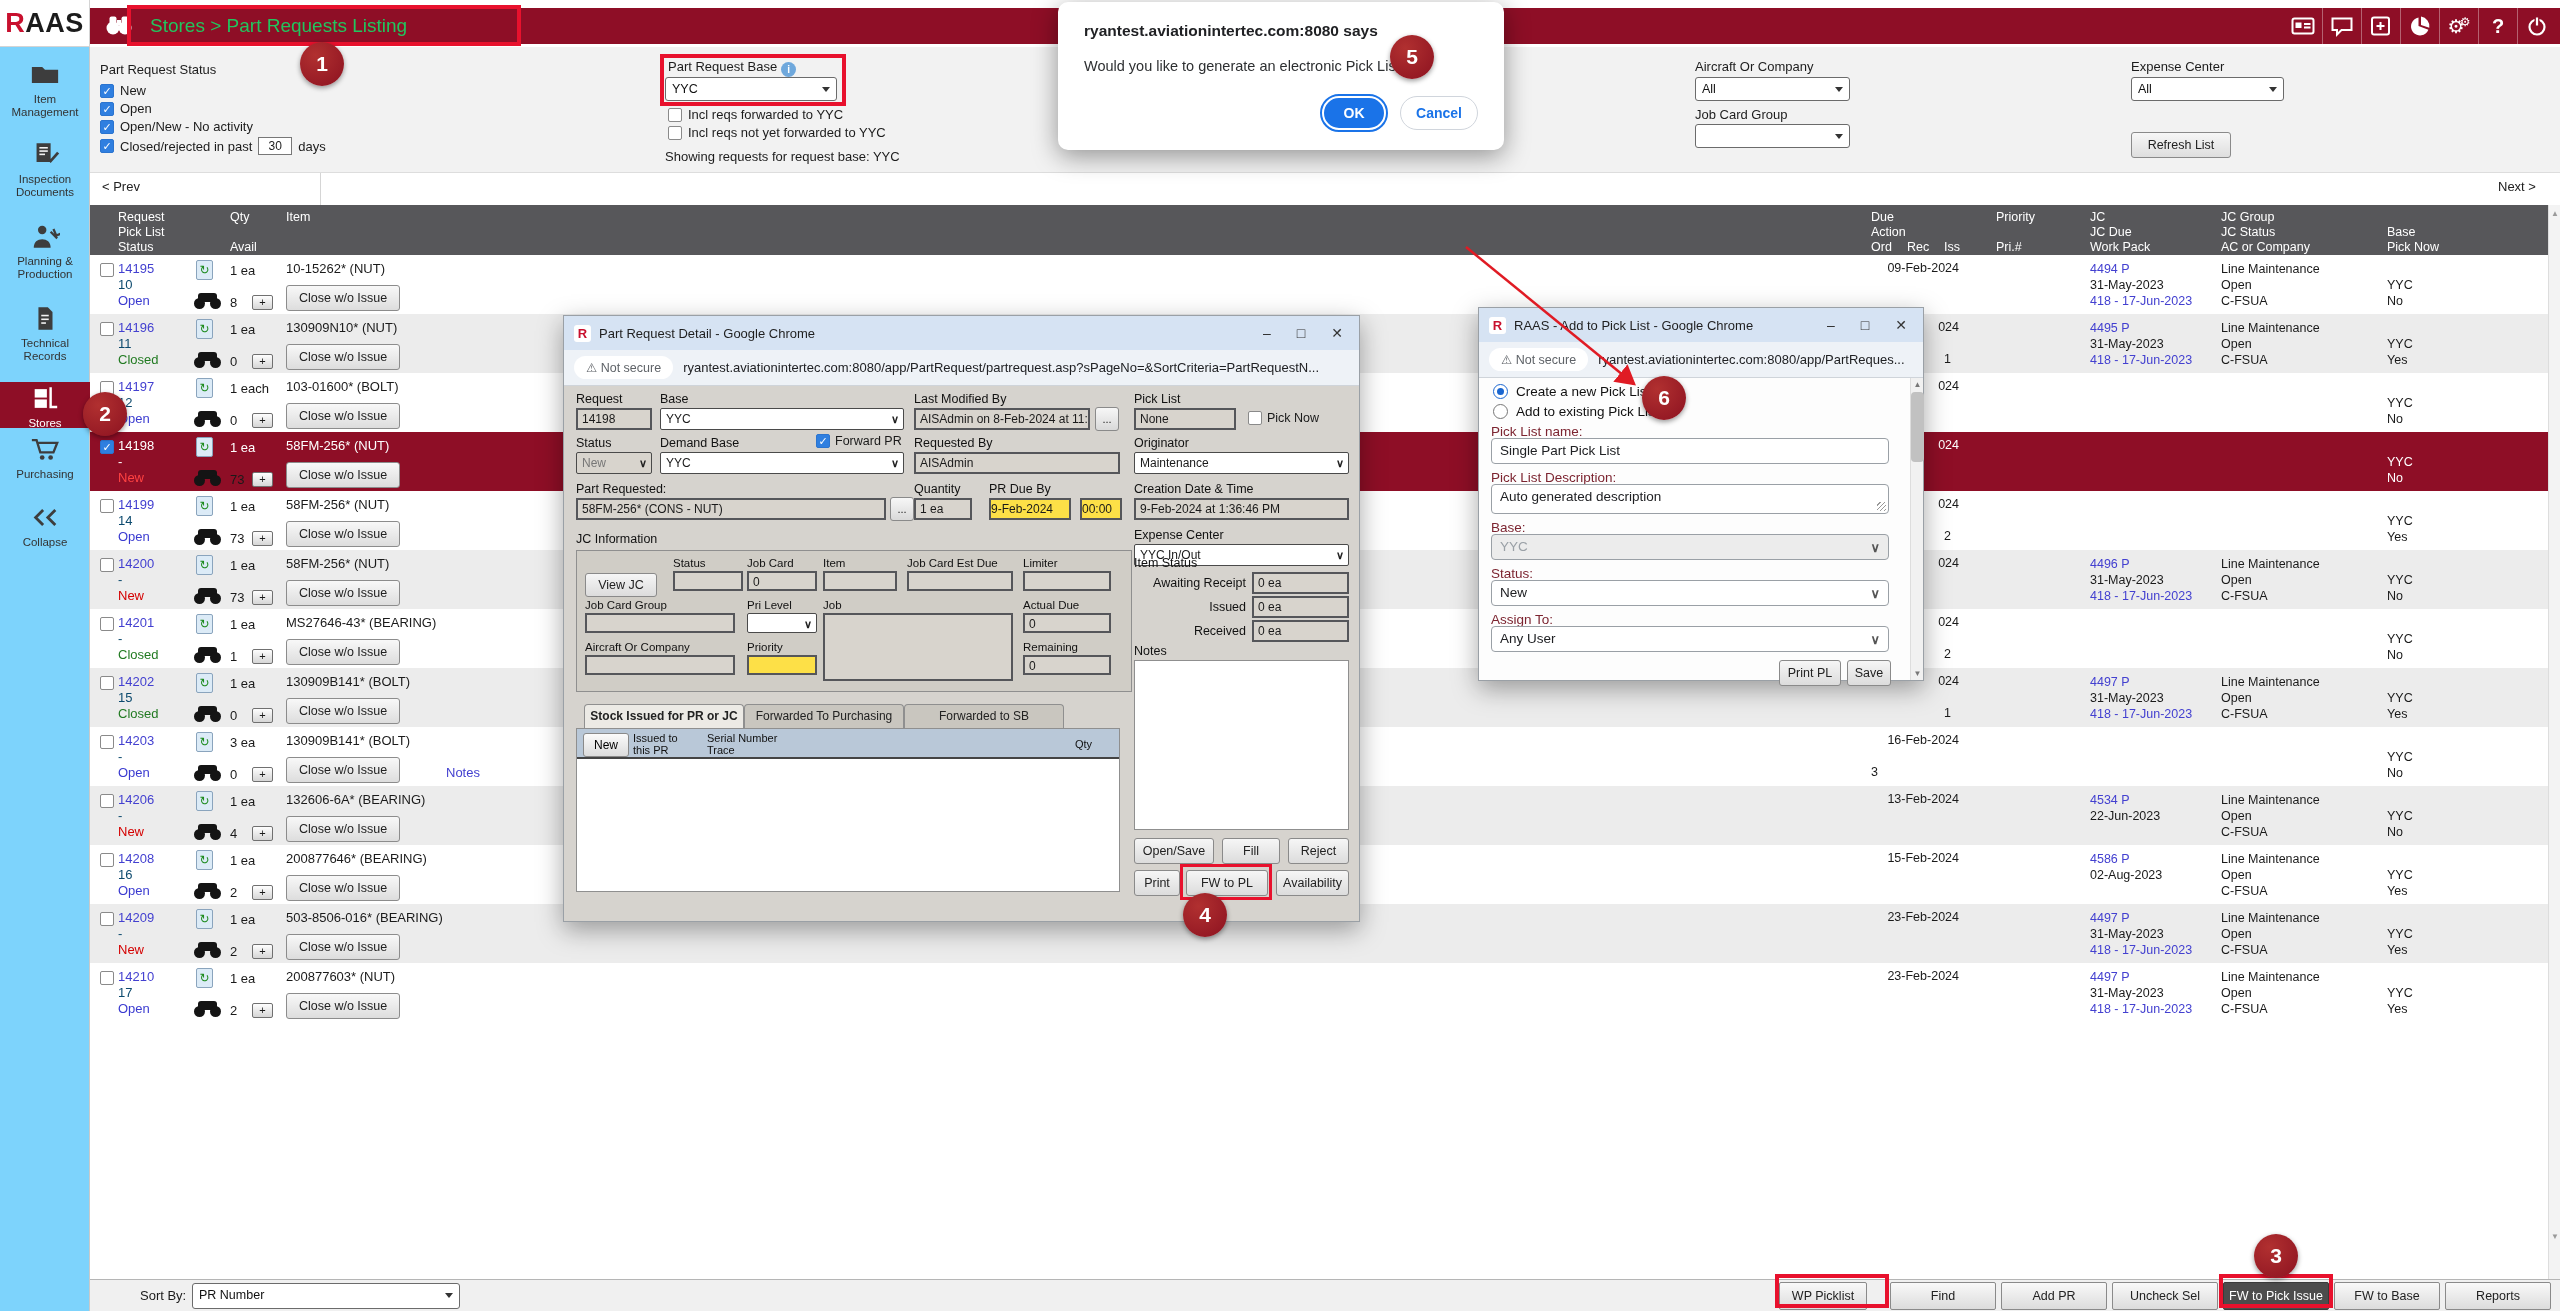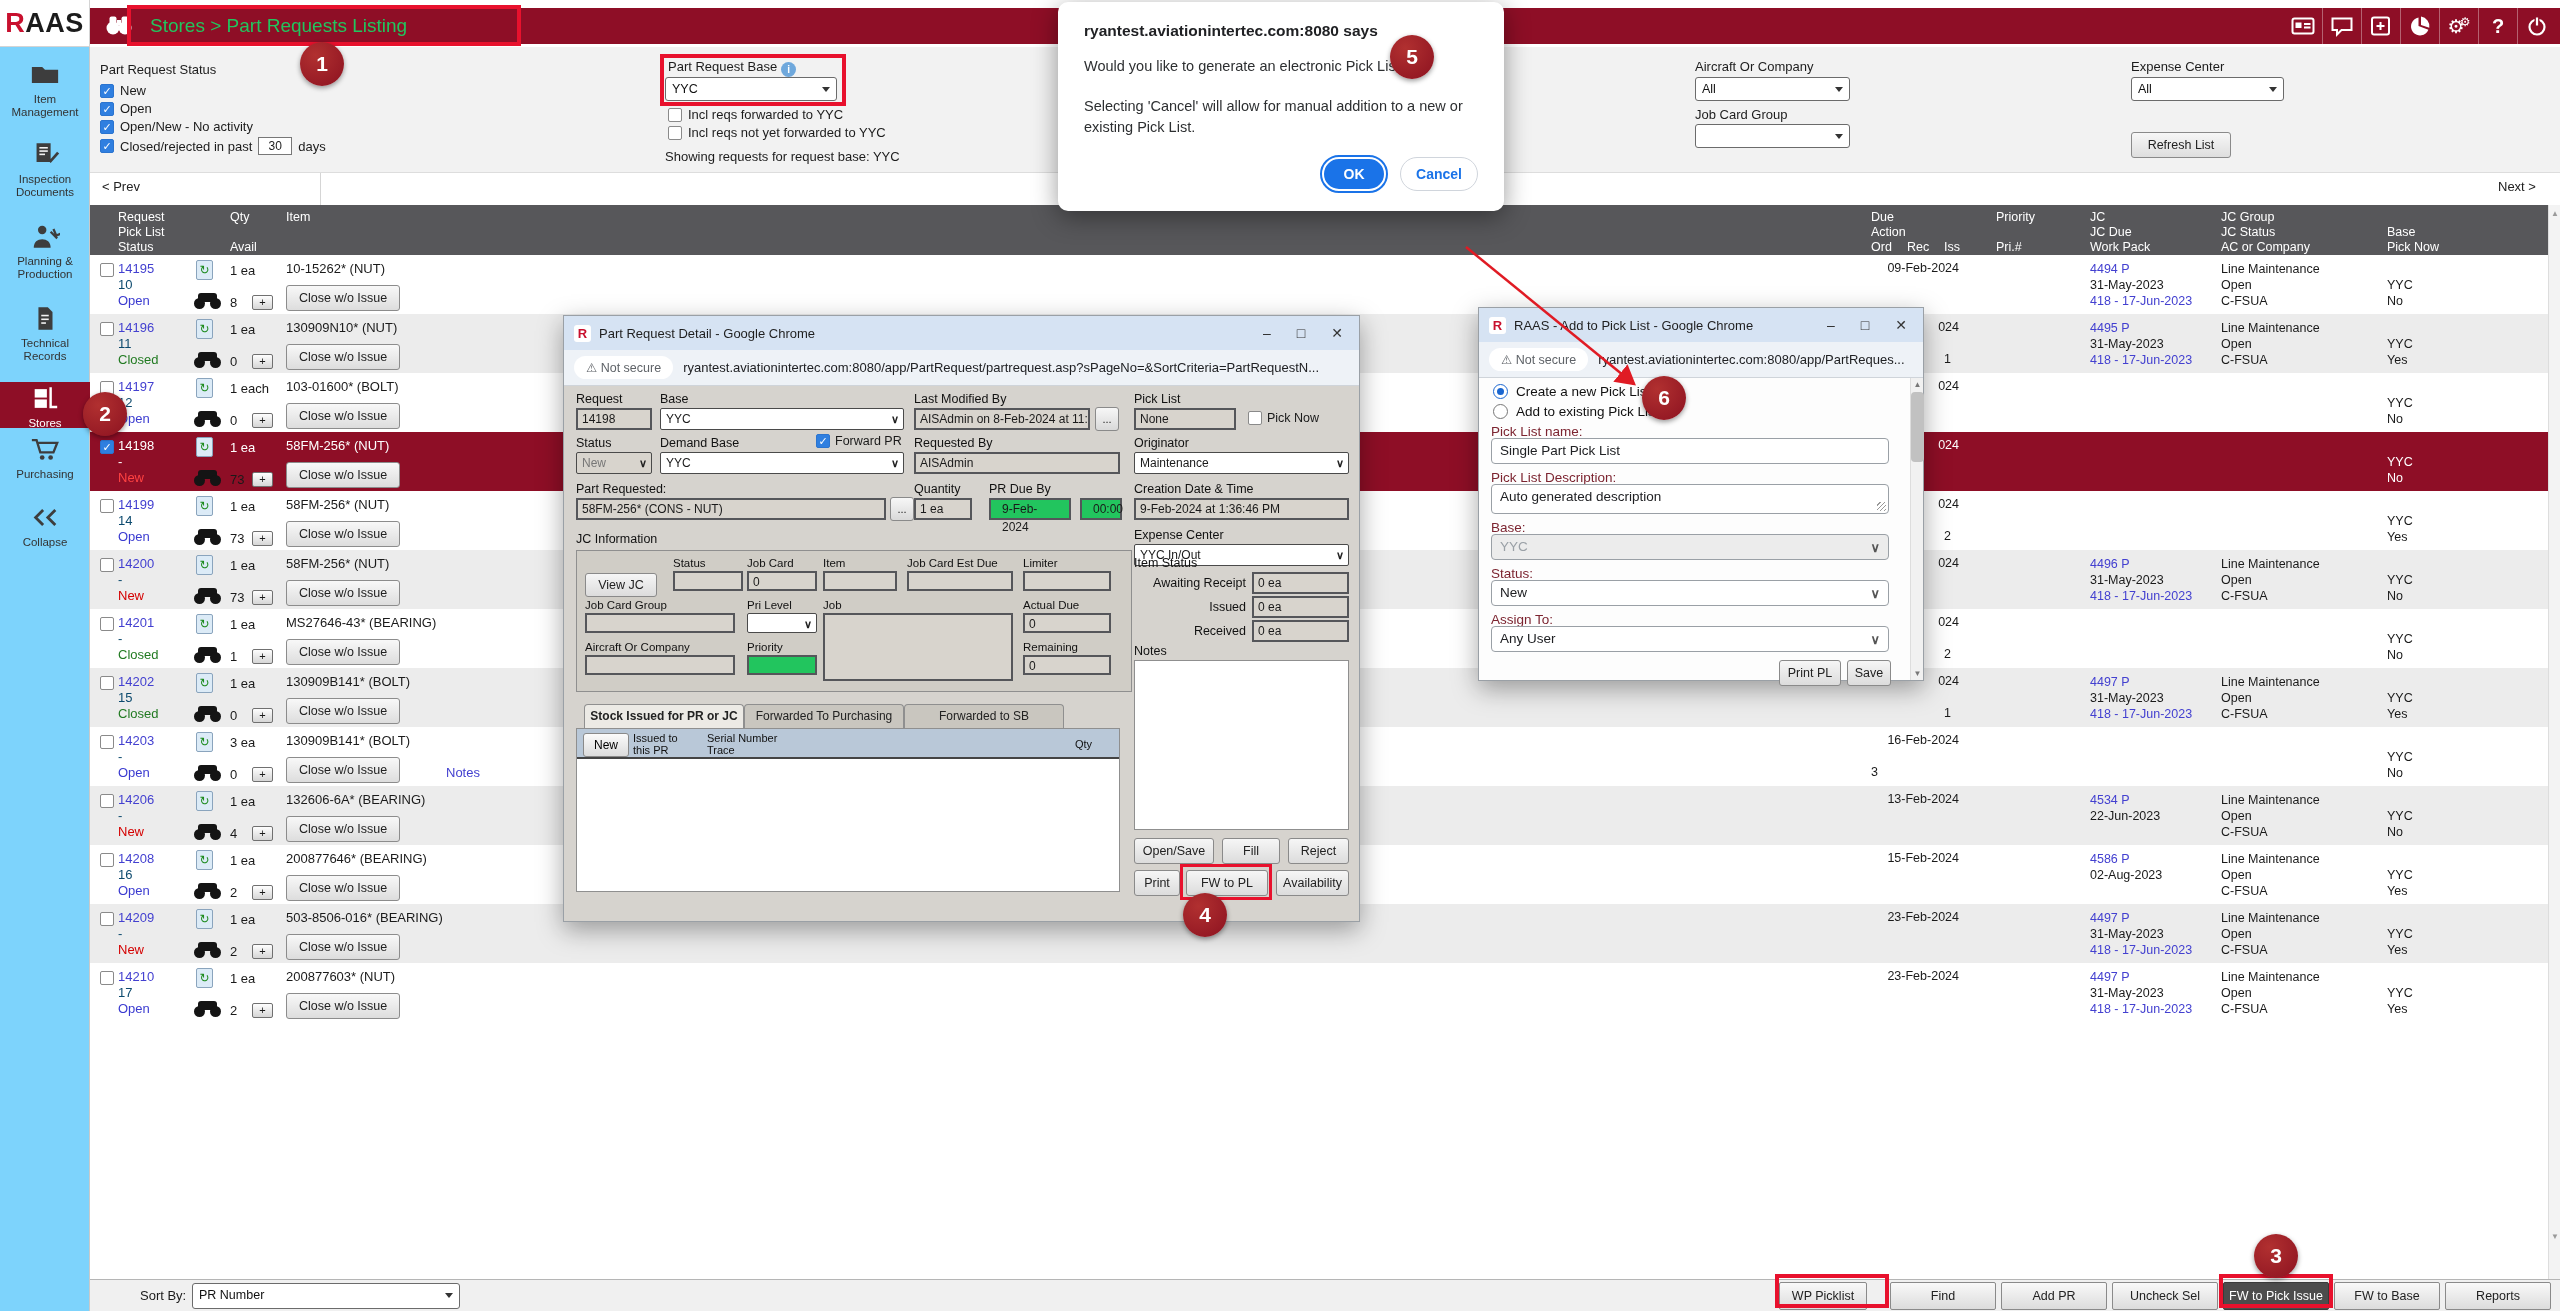--- a/index.html
+++ b/index.html
@@ -102,21 +102,21 @@
   .wctl{display:flex;gap:26px;font-size:14px;color:#333;padding-right:6px}
   .wctl span{cursor:pointer}
   .waddr{position:absolute;left:0;top:34px;right:0;height:36px;background:#eef2f7;border-bottom:1px solid #cfd4da;display:flex;align-items:center;gap:10px;padding:0 10px}
   .nspill{background:#fff;border-radius:14px;padding:4px 12px;font-size:12.5px;color:#5f6368;white-space:nowrap}
   .urltxt{font-size:13px;color:#202124;white-space:nowrap;overflow:hidden}
   .wbody{position:absolute;left:0;top:70px;right:0;bottom:0}
 
   
   .dlbl{position:absolute;font-size:12.5px;color:#111;white-space:nowrap}
   .ro{position:absolute;height:22px;background:#d8d4cd;border:2px solid #55565a;font-size:12px;line-height:18px;padding:0 4px;white-space:nowrap;overflow:hidden}
-  .wht{position:absolute;height:22px;background:#22c55e;border:2px solid #55565a;font-size:12px;line-height:18px;padding:0 11px}
+  .wht{position:absolute;height:22px;background:#fde047;border:2px solid #55565a;font-size:12px;line-height:18px;padding:0 0}
   .dsel{position:absolute;height:22px;background:#fff;border:1px solid #4a4a4a;border-radius:2px;font-size:12px;line-height:20px;padding:0 18px 0 5px;cursor:pointer}
   .dsel::after{content:"∨";position:absolute;right:4px;top:0;font-size:11px;font-weight:bold;color:#222}
   .dsel.dis{background:#d8d4cd;color:#777}
   .dotbtn{position:absolute;width:24px;height:24px;background:linear-gradient(#f7f7f7,#d9d9d9);border:1px solid #8a8a8a;border-radius:3px;font-size:11px;text-align:center;line-height:22px;cursor:pointer}
   .jcbox{position:absolute;left:12px;top:164px;width:556px;height:142px;background:#d0cdc6;border:1px solid #8f8f8f}
   .jcbox .dlbl{font-size:11.5px}
   .jcbox .ro,.jcbox .wht{height:20px}
   .dtab{position:absolute;top:318px;height:25px;background:#c9c6bf;border:1px solid #8f8f8f;border-bottom:none;
         border-radius:4px 4px 0 0;font-size:12px;line-height:23px;text-align:center;cursor:pointer;color:#222}
   .dtab.active{background:#eceae5;font-weight:bold}
@@ -843,21 +843,20 @@
     <div class="pscroll">
       <span style="top:2px">▲</span>
       <span style="bottom:2px">▼</span>
       <span class="pthumb"></span>
     </div>
   </div>
 
   <div class="dialog">
     <h3>ryantest.aviationintertec.com:8080 says</h3>
     <p>Would you like to generate an electronic Pick List?</p>
-    <p>Selecting 'Cancel' will allow for manual addition to a new or existing Pick List.</p>
     <div class="dbtns">
       <button class="btn-ok">OK</button>
       <button class="btn-cancel">Cancel</button>
     </div>
   </div>
 
   <div class="redbox" style="left:127px;top:5px;width:394px;height:41px"></div>
   <div class="redbox" style="left:660px;top:54px;width:186px;height:52px"></div>
   <div class="redbox thin" style="left:1180px;top:864px;width:92px;height:36px"></div>
   <div class="redbox" style="left:1775px;top:1274px;width:114px;height:34px"></div>

